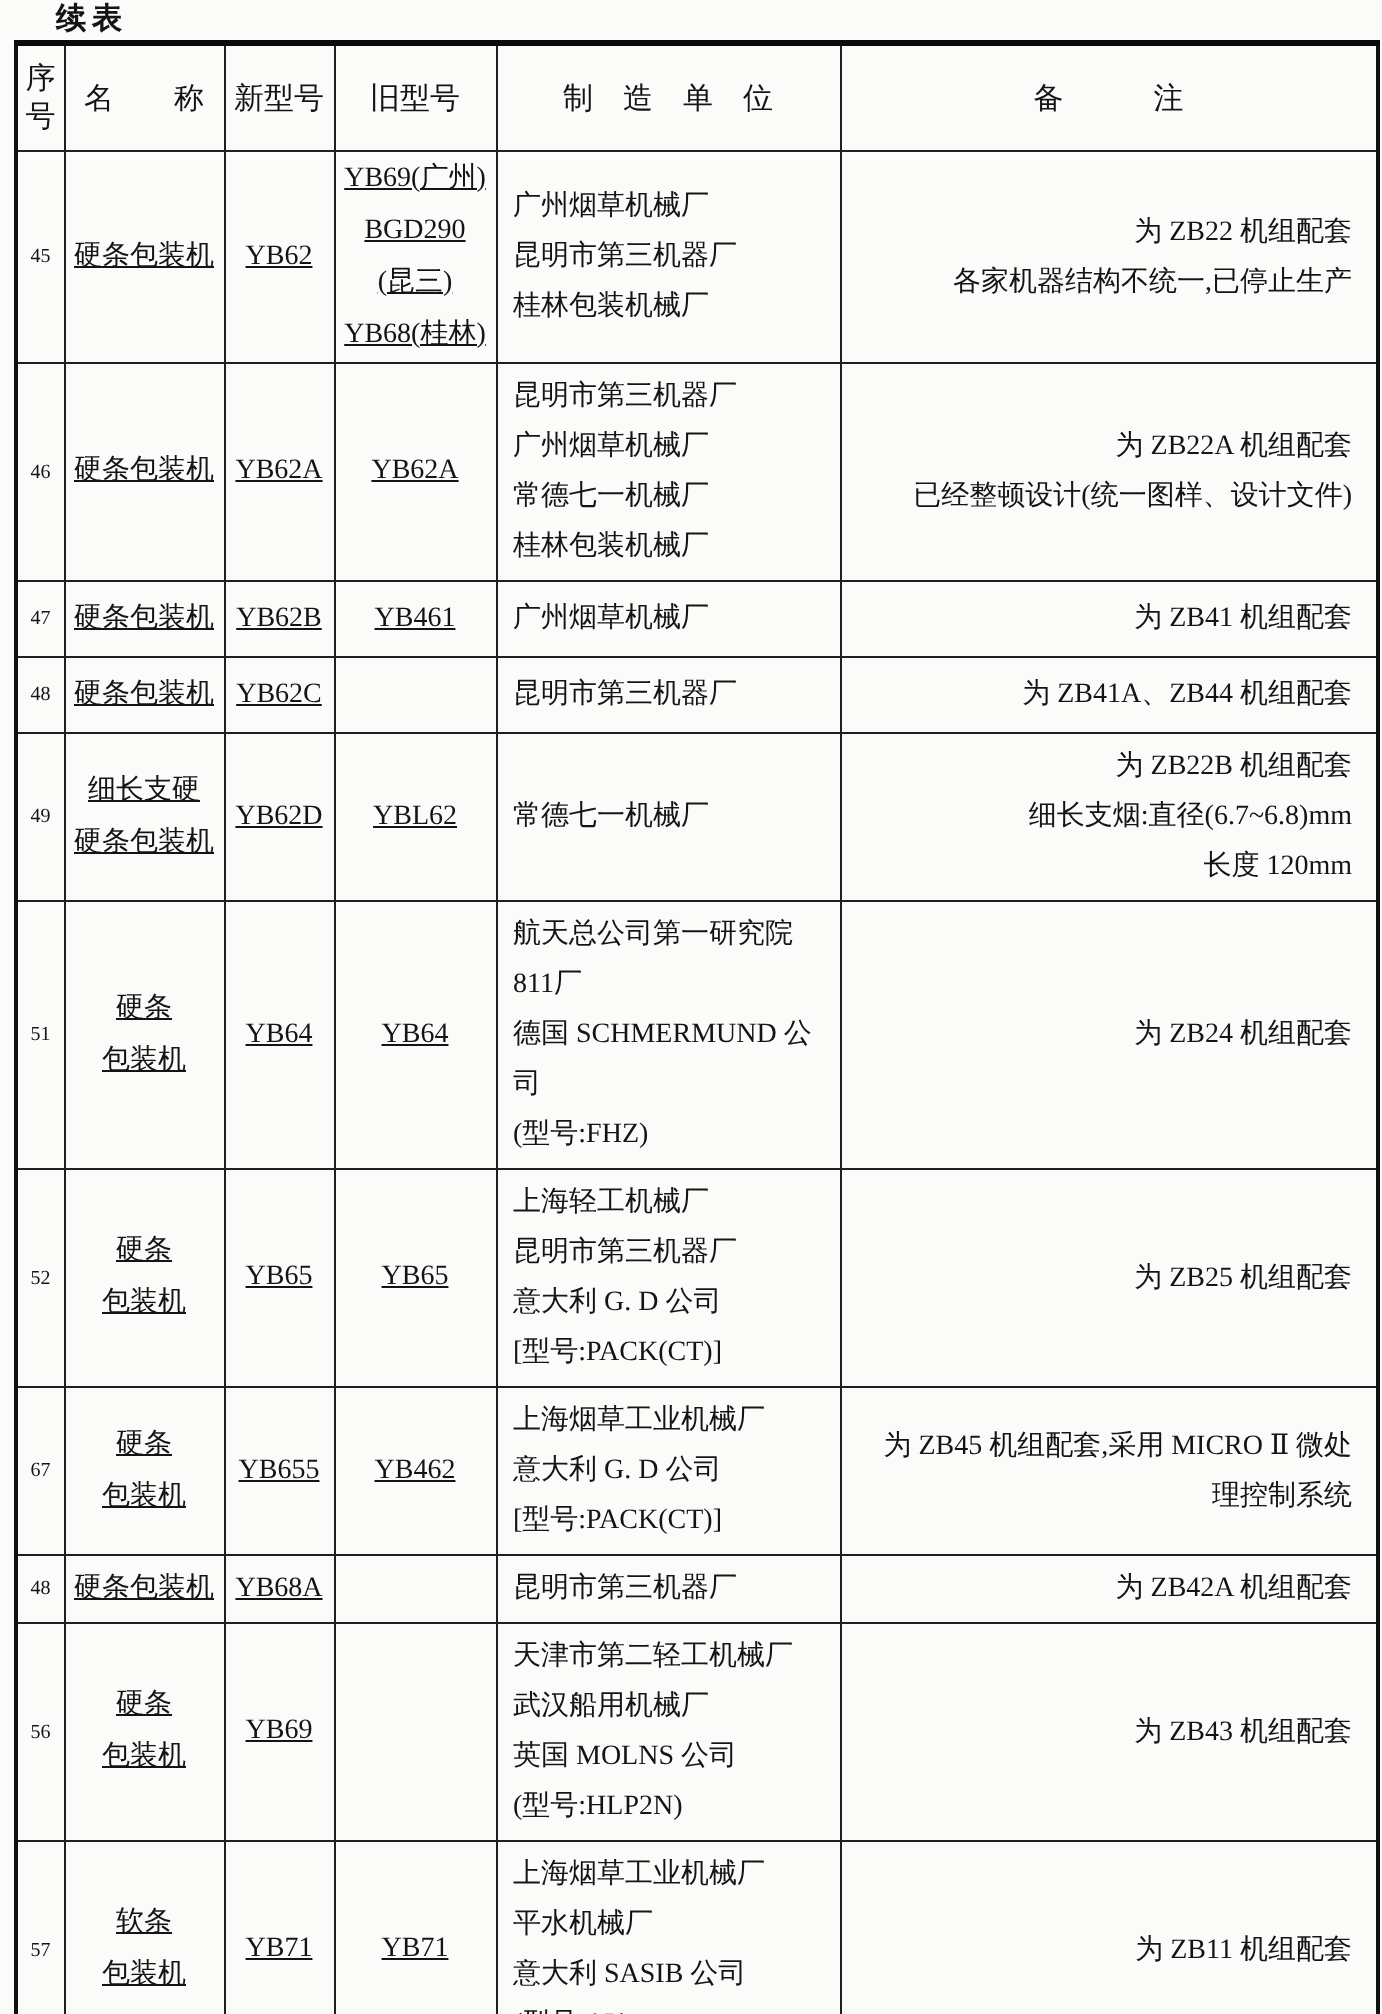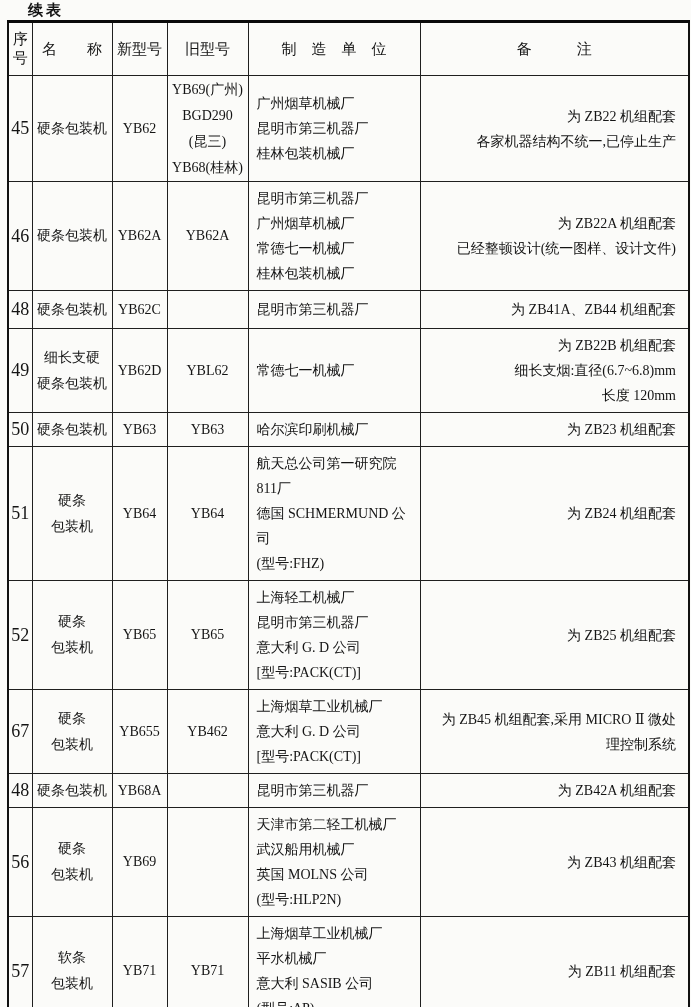--- a/index.html
+++ b/index.html
@@ -37,26 +37,27 @@
     font-size: 14px;
     overflow: hidden;
   }
   th.c-head {
     font-size: 15px;
     text-align: center;
     height: 52px;
   }
   td.c-no {
     text-align: center;
-    font-size: 18px;
+    font-size: 10px;
   }
   td.c-name, td.c-model {
     text-align: center;
     white-space: pre-line;
     line-height: 26px;
+    text-decoration: underline;
   }
   td.c-mfr {
     text-align: left;
     padding: 4px 8px;
     white-space: pre-line;
     line-height: 25px;
     margin-left: 24px;
   }
   td.c-rem {
     text-align: right;
@@ -110,46 +111,46 @@
       <td class="c-model">YB62A</td>
       <td class="c-model">YB62A</td>
       <td class="c-mfr">昆明市第三机器厂
 广州烟草机械厂
 常德七一机械厂
 桂林包装机械厂</td>
       <td class="c-rem">为 ZB22A 机组配套
 已经整顿设计(统一图样、设计文件)</td>
     </tr>
     <tr style="height:38px">
+      <td class="c-no">47</td>
+      <td class="c-name">硬条包装机</td>
+      <td class="c-model">YB62B</td>
+      <td class="c-model">YB461</td>
+      <td class="c-mfr">广州烟草机械厂</td>
+      <td class="c-rem">为 ZB41 机组配套</td>
+    </tr>
+    <tr style="height:38px">
       <td class="c-no">48</td>
       <td class="c-name">硬条包装机</td>
       <td class="c-model">YB62C</td>
       <td class="c-model"></td>
       <td class="c-mfr">昆明市第三机器厂</td>
       <td class="c-rem">为 ZB41A、ZB44 机组配套</td>
     </tr>
     <tr style="height:72px">
       <td class="c-no">49</td>
       <td class="c-name">细长支硬
 硬条包装机</td>
       <td class="c-model">YB62D</td>
       <td class="c-model">YBL62</td>
       <td class="c-mfr">常德七一机械厂</td>
       <td class="c-rem">为 ZB22B 机组配套
 细长支烟:直径(6.7~6.8)mm
 　　　　　长度 120mm</td>
     </tr>
-    <tr style="height:32px">
-      <td class="c-no">50</td>
-      <td class="c-name">硬条包装机</td>
-      <td class="c-model">YB63</td>
-      <td class="c-model">YB63</td>
-      <td class="c-mfr">哈尔滨印刷机械厂</td>
-      <td class="c-rem">为 ZB23 机组配套</td>
-    </tr>
     <tr style="height:84px">
       <td class="c-no">51</td>
       <td class="c-name">硬条
 包装机</td>
       <td class="c-model">YB64</td>
       <td class="c-model">YB64</td>
       <td class="c-mfr">航天总公司第一研究院811厂
 德国 SCHMERMUND 公司
 (型号:FHZ)</td>
       <td class="c-rem">为 ZB24 机组配套</td>

